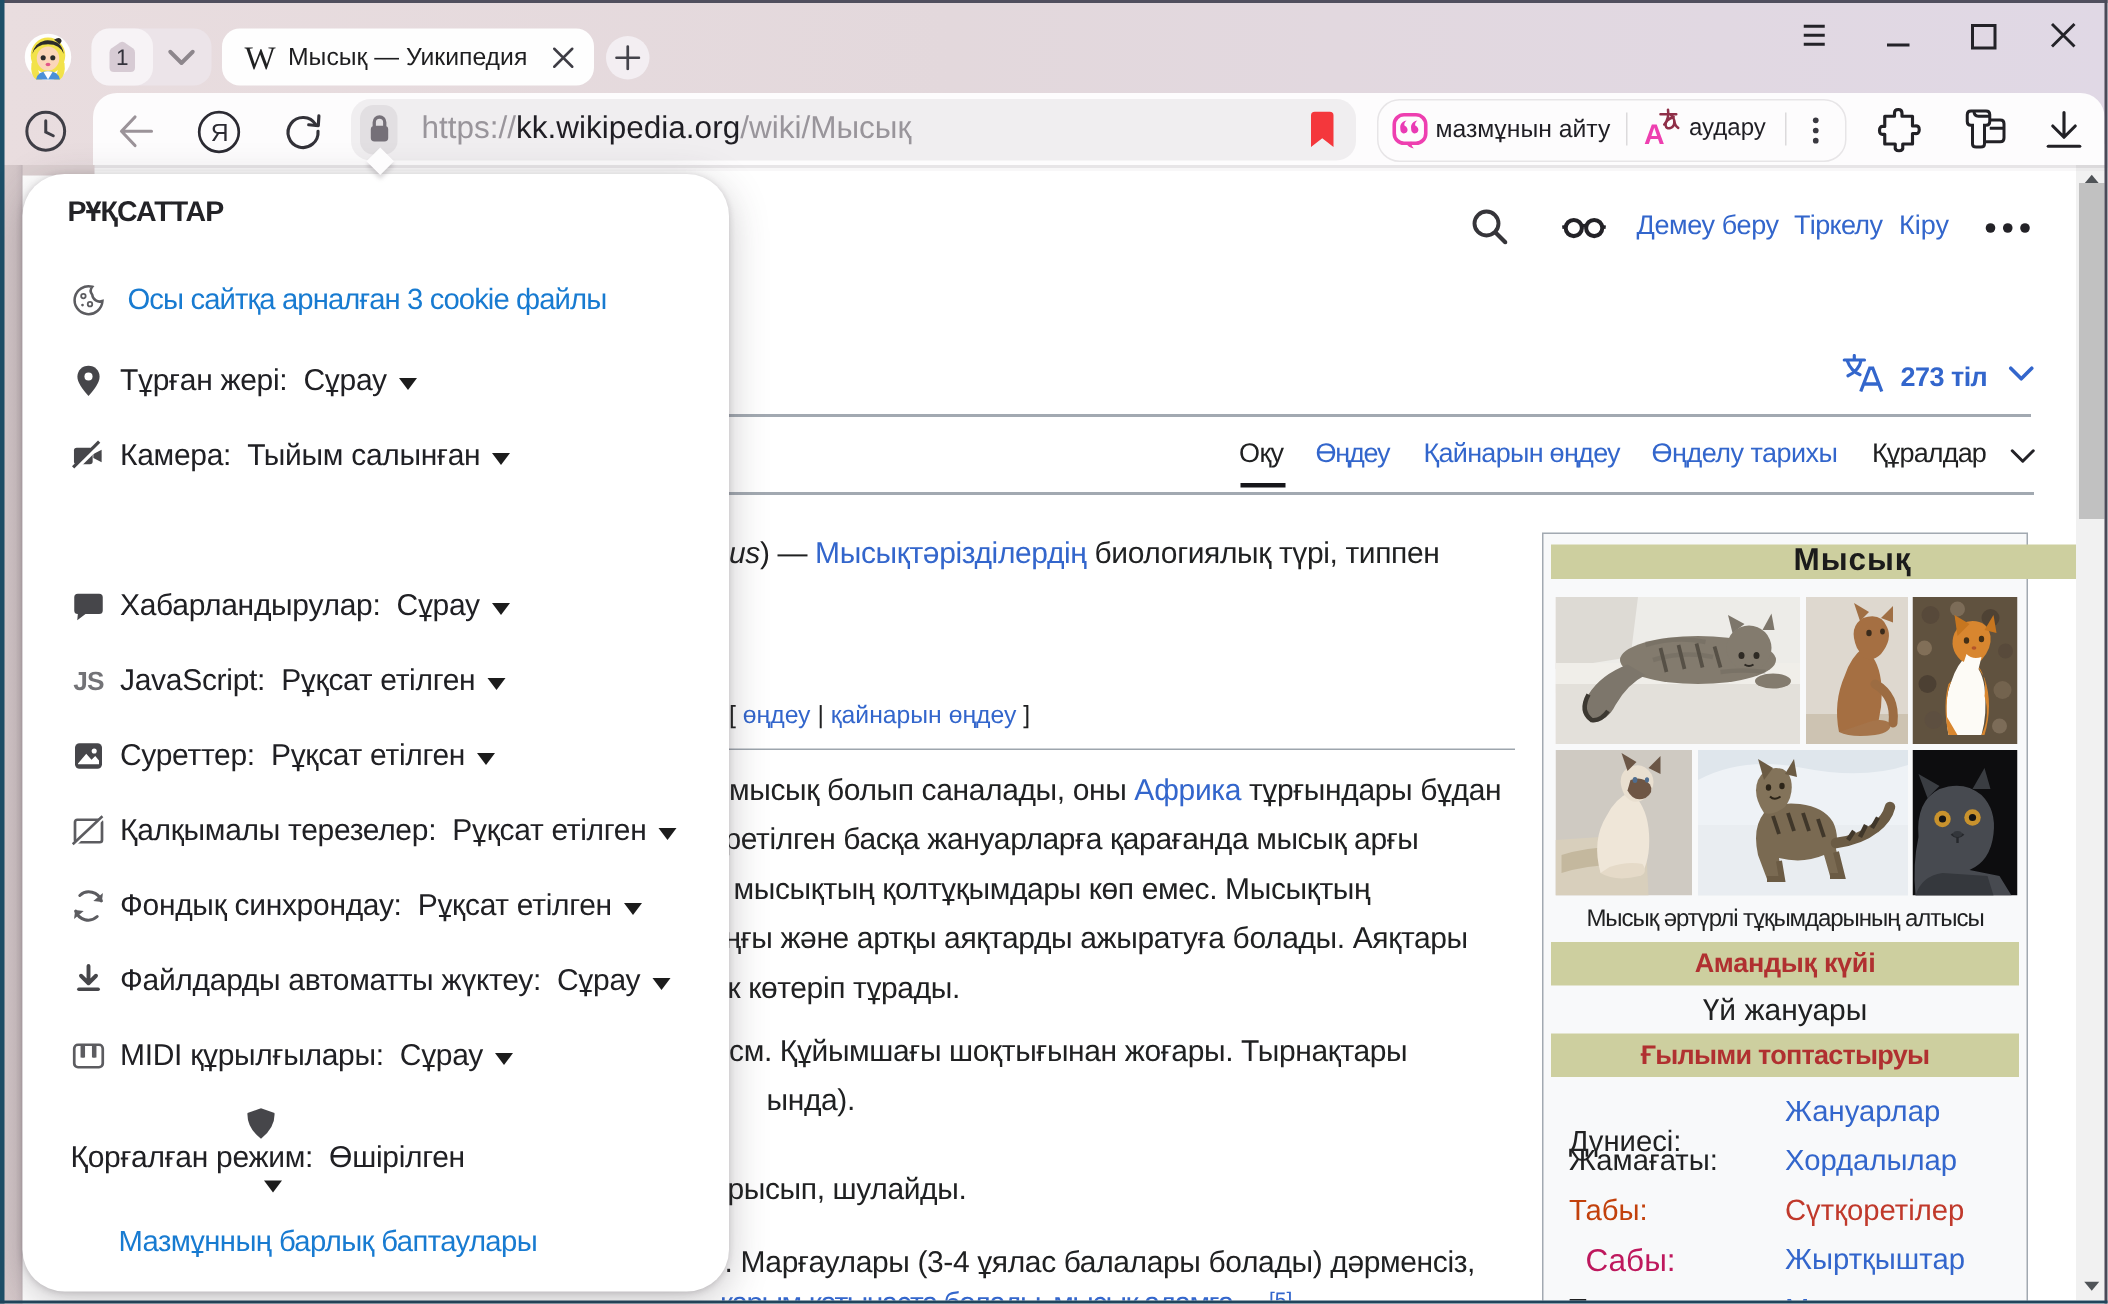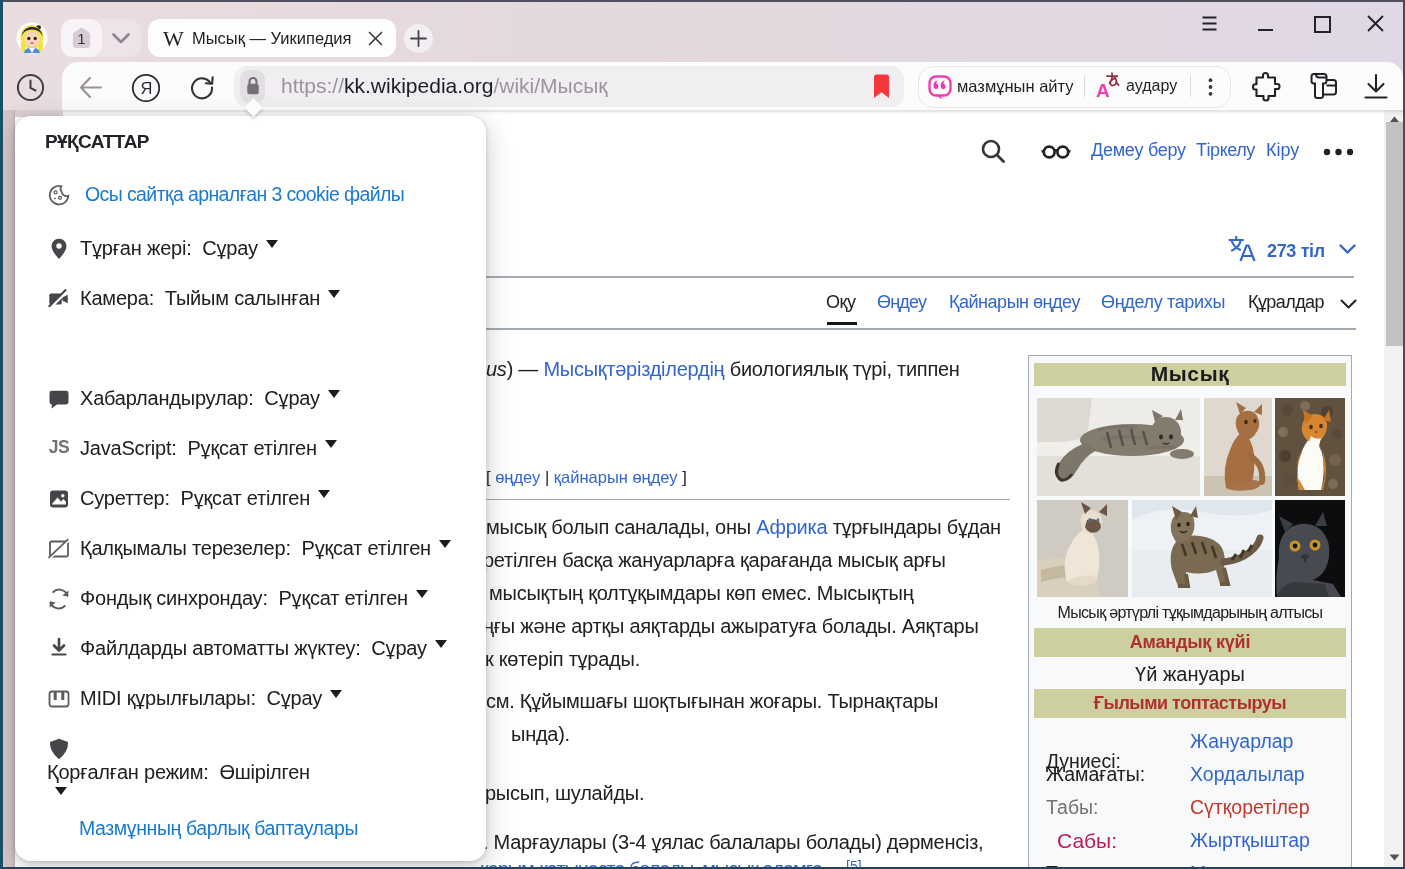--- a/index.html
+++ b/index.html
@@ -5,21 +5,21 @@
   html,body{margin:0;padding:0;}
   body{width:1405px;height:869px;overflow:hidden;position:relative;
        font-family:"Liberation Sans",sans-serif;background:#fff;}
   .abs{position:absolute;}
   .nw{white-space:nowrap;}
   svg{display:block;}
   .tri{display:inline-block;width:0;height:0;border-left:6px solid transparent;
        border-right:6px solid transparent;border-top:8px solid #1c1c1c;
        vertical-align:middle;margin-left:8px;margin-top:3px;}
   .blue{color:#3366cc;}
-  .prow{position:absolute;left:32px;height:34px;display:flex;
+  .prow{position:absolute;left:32px;height:34px;display:flex;align-items:center;
         font-size:20px;letter-spacing:-0.2px;color:#202024;white-space:nowrap;}
   .picon{width:24px;display:inline-flex;justify-content:center;margin-right:9px;}
   .artl{font-size:20px;letter-spacing:-0.25px;color:#202122;}
 </style>
 </head>
 <body>
 
 <div class="abs" id="page" style="left:15px;top:110px;width:1390px;height:757px;background:#fff;overflow:hidden;">
 
   <svg class="abs" style="left:966px;top:29px;" width="24" height="24" viewBox="0 0 24 24">
@@ -71,21 +71,21 @@
   <div class="abs nw artl" style="left:468px;top:505px;">ңғы және артқы аяқтарды ажыратуға болады. Аяқтары</div>
   <div class="abs nw artl" style="left:470px;top:538px;">к көтеріп тұрады.</div>
   <div class="abs nw artl" style="left:471px;top:580px;">см. Құйымшағы шоқтығынан жоғары. Тырнақтары</div>
   <div class="abs nw artl" style="left:468px;top:613px;margin-left:28px;">ында).</div>
   <div class="abs nw artl" style="left:470px;top:672px;">рысып, шулайды.</div>
   <div class="abs nw artl" style="left:468px;top:721px;">. Марғаулары (3-4 ұялас балалары болады) дәрменсіз,</div>
   <div class="abs nw" style="left:831px;top:748px;font-size:14px;color:#3366cc;">[5]</div>
   <div class="abs nw" style="left:465px;top:748px;font-size:20px;letter-spacing:-1.1px;"><span class="blue">қарым-қатынаста болады, мысық адамға</span></div>
 
   <div class="abs" id="infobox" style="left:1013px;top:245px;width:322px;height:600px;background:#f8f9fa;border:1px solid #a2a9b1;">
-    <div class="abs" style="left:5px;top:7px;width:312px;height:23px;background:#cdcf9f;text-align:center;font-size:21px;font-weight:bold;color:#1b1b1b;line-height:22px;letter-spacing:0.6px;">Мысық</div>
+    <div class="abs" style="left:5px;top:7px;width:312px;height:23px;background:#cdcf9f;text-align:center;font-size:21px;font-weight:bold;color:#1b1b1b;line-height:22px;letter-spacing:0.6px;padding-left:45px;">Мысық</div>
 
     <svg class="abs" style="left:8px;top:42px;" width="163" height="98" viewBox="0 0 163 98">
       <rect width="163" height="98" fill="#edece8"></rect>
       <path d="M0 0 L55 0 L50 40 L0 48 Z" fill="#dddad4"></path>
       <rect x="0" y="44" width="163" height="20" fill="#f0eee9"></rect>
       <rect x="0" y="58" width="163" height="40" fill="#e3e0da"></rect>
       <ellipse cx="95" cy="42" rx="52" ry="16" fill="#837b6e"></ellipse>
       <path d="M48 45 Q30 52 22 65 Q16 76 24 82 Q34 84 40 72 Q48 58 60 52 Z" fill="#7d766b"></path>
       <path d="M22 65 Q16 76 24 82 Q30 83 35 76" fill="none" stroke="#3c3831" stroke-width="3"></path>
       <circle cx="129" cy="34" r="15" fill="#837b6e"></circle>
@@ -175,21 +175,21 @@
       <path d="M2 97 Q6 84 20 82 L50 84 L54 97 Z" fill="#35383d"></path>
     </svg>
     <div class="abs nw" style="left:0;top:248px;width:322px;text-align:center;font-size:16px;letter-spacing:-0.7px;color:#202122;">Мысық әртүрлі тұқымдарының алтысы</div>
     <div class="abs" style="left:5px;top:272px;width:312px;height:29px;background:#cdcf9f;text-align:center;font-size:18px;letter-spacing:-0.2px;font-weight:bold;color:#b03030;line-height:29px;">Амандық күйі</div>
     <div class="abs" style="left:0;top:307px;width:322px;text-align:center;font-size:20px;color:#202122;">Үй жануары</div>
     <div class="abs" style="left:5px;top:333px;width:312px;height:29px;background:#cdcf9f;text-align:center;font-size:18px;letter-spacing:-0.5px;font-weight:bold;color:#b03030;line-height:29px;">Ғылыми топтастыруы</div>
     <div class="abs nw" style="left:17px;top:374px;font-size:19.5px;color:#202122;margin-top:20px;">Дүниесі:</div>
     <div class="abs nw blue" style="left:161px;top:374px;font-size:19.5px;">Жануарлар</div>
     <div class="abs nw" style="left:17px;top:407px;font-size:19.5px;color:#202122;">Жамағаты:</div>
     <div class="abs nw blue" style="left:161px;top:407px;font-size:19.5px;">Хордалылар</div>
-    <div class="abs nw" style="left:17px;top:440px;font-size:19.5px;color:#737373;">Табы:</div>
+    <div class="abs nw" style="left:17px;top:440px;font-size:19.5px;color:#c2410c;">Табы:</div>
     <div class="abs nw" style="left:161px;top:440px;font-size:19.5px;color:#c0392b;">Сүтқоретілер</div>
     <div class="abs nw" style="left:28px;top:473px;font-size:21px;color:#be185d;">Сабы:</div>
     <div class="abs nw blue" style="left:161px;top:473px;font-size:19.5px;">Жыртқыштар</div>
     <div class="abs nw" style="left:17px;top:506px;font-size:19.5px;color:#202122;">Тұқымдасы:</div>
     <div class="abs nw blue" style="left:161px;top:506px;font-size:19.5px;">Мысықтар</div>
   </div>
 
   <div class="abs" style="left:1369px;top:0;width:21px;height:757px;background:#f1f1f1;"></div>
   <svg class="abs" style="left:1374px;top:6px;" width="11" height="7" viewBox="0 0 11 7">
       <path d="M5.5 0.5 L10.5 6.5 L0.5 6.5 Z" fill="#4f5357"></path>
@@ -334,21 +334,21 @@
     <path d="M20.5 13.5 L30 13.5" fill="none" stroke="#222126" stroke-width="2"></path>
   </svg>
 
   <svg class="abs" style="left:1362px;top:73px;" width="28" height="27" viewBox="0 0 28 27">
     <path d="M14 2 L14 18 M6.5 11 L14 18.5 L21.5 11" fill="none" stroke="#222126" stroke-width="2.1" stroke-linecap="round" stroke-linejoin="round"></path>
     <path d="M3.5 24.5 L24.5 24.5" stroke="#222126" stroke-width="2.1" stroke-linecap="round"></path>
   </svg>
 </div>
 
 <div class="abs" id="panel" style="left:15px;top:116px;width:471px;height:745px;background:#fff;
-     border-radius:16px;box-shadow:0 7px 26px rgba(60,50,60,0.27), 0 1px 4px rgba(60,50,60,0.2);">
+     border-radius:28px;box-shadow:0 7px 26px rgba(60,50,60,0.27), 0 1px 4px rgba(60,50,60,0.2);">
   <div class="abs nw" style="left:30px;top:15px;font-size:19px;font-weight:700;color:#232327;letter-spacing:-0.6px;">РҰҚСАТТАР</div>
   <div class="prow" style="top:67px;">
     <span class="picon">
         <svg width="24" height="24" viewBox="0 0 24 24">
       <path d="M14.5 3.2 A 9.3 9.3 0 1 0 21.3 12.7 A 5 5 0 0 1 14.5 8.5 A 4.2 4.2 0 0 1 14.5 3.2 Z" fill="none" stroke="#5c5c60" stroke-width="1.7"></path>
       <circle cx="8.6" cy="9.4" r="1.5" fill="none" stroke="#5c5c60" stroke-width="1.2"></circle>
       <circle cx="13" cy="14.8" r="1.5" fill="none" stroke="#5c5c60" stroke-width="1.2"></circle>
       <circle cx="8" cy="15.4" r="0.9" fill="#5c5c60"></circle>
     </svg>
       </span>

